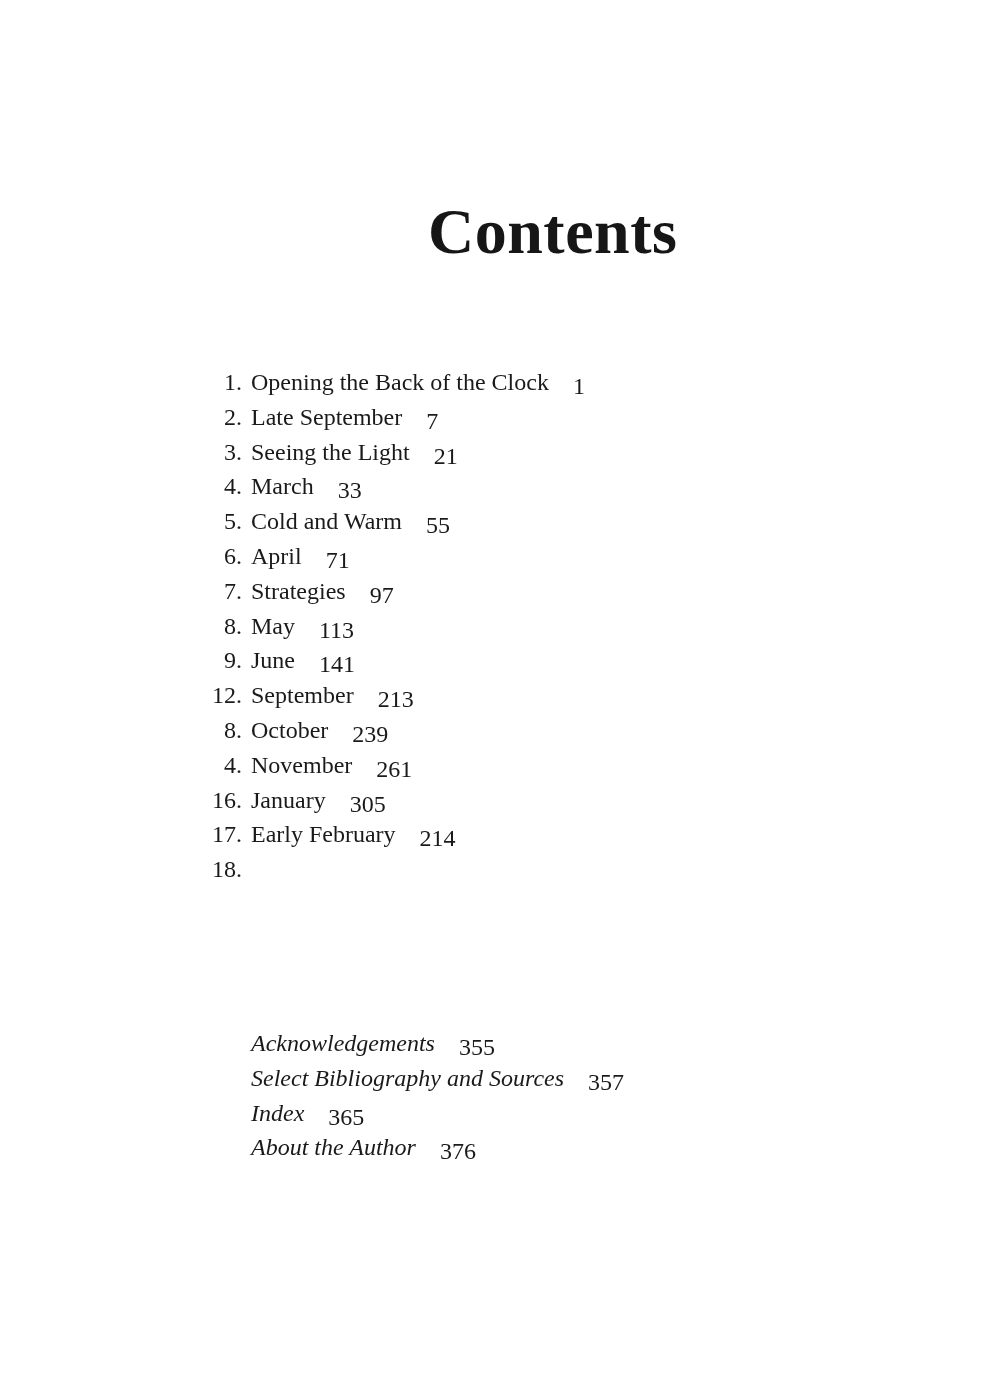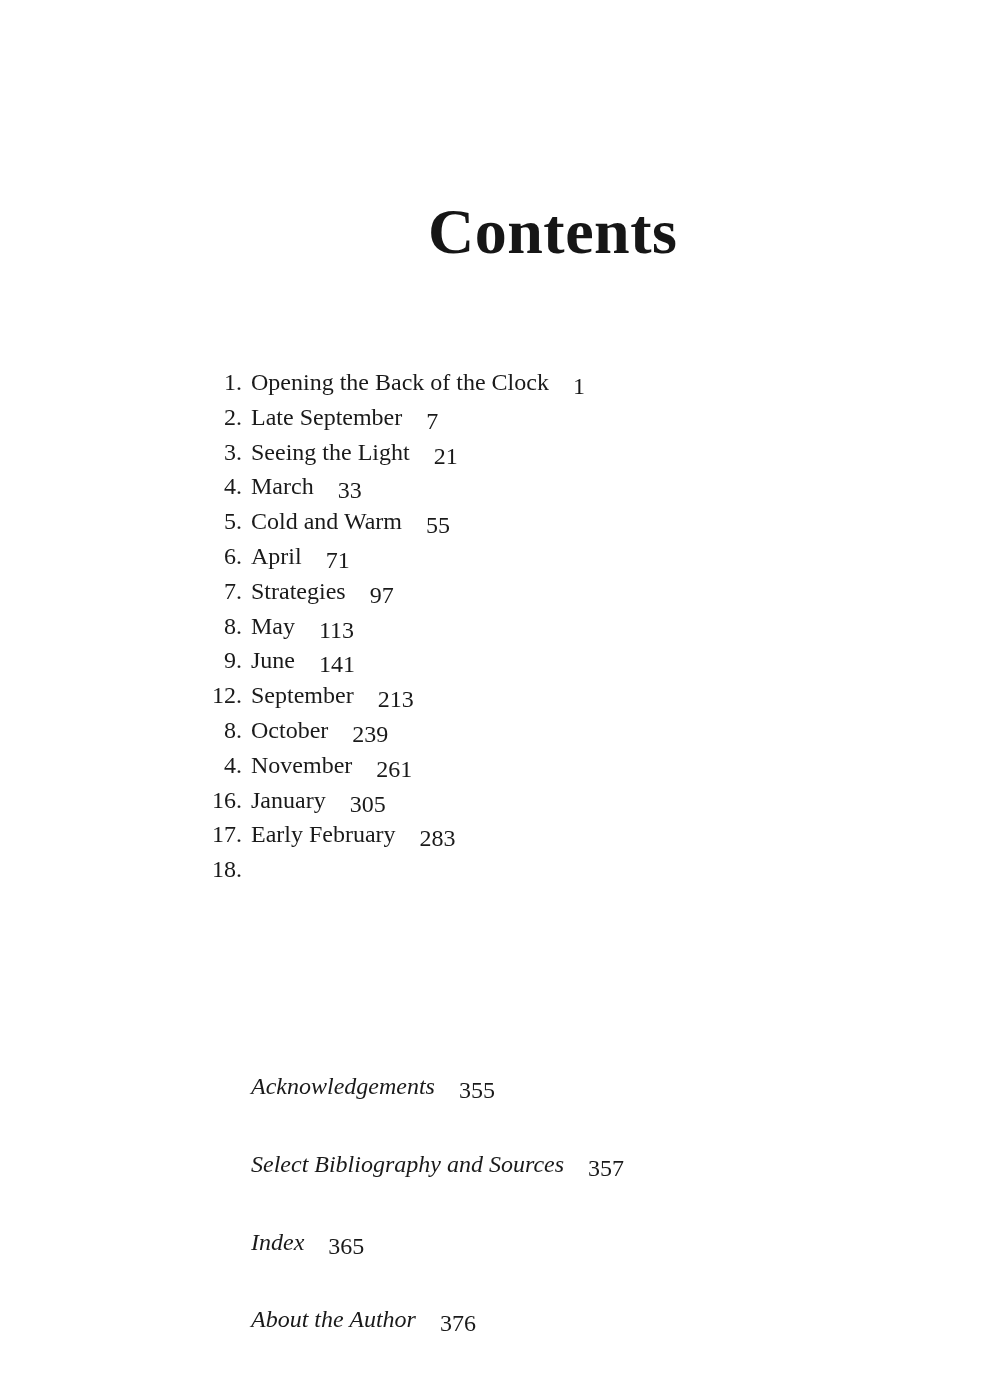--- a/index.html
+++ b/index.html
@@ -58,21 +58,20 @@
     .back {
       position: absolute;
       left: 251px;
       top: 1026px;
     }
     .back-row {
       height: 34.8px;
       font-size: 24px;
       line-height: 34px;
       white-space: nowrap;
-      margin-top: 43px;
     }
     .back-title {
       font-style: italic;
     }
     .back-page {
       margin-left: 24px;
       position: relative;
       top: 4px;
     }
   </style>
@@ -129,21 +128,21 @@
   <div class="toc-row">
     <span class="toc-num">4.</span>
     <span class="toc-title"><span>November</span><span class="toc-page">261</span></span>
   </div>
   <div class="toc-row">
     <span class="toc-num">16.</span>
     <span class="toc-title"><span>January</span><span class="toc-page">305</span></span>
   </div>
   <div class="toc-row">
     <span class="toc-num">17.</span>
-    <span class="toc-title"><span>Early February</span><span class="toc-page">283</span></span>
+    <span class="toc-title"><span>Early February</span><span class="toc-page">214</span></span>
   </div>
   <div class="toc-row">
     <span class="toc-num">18.</span>
   </div>
 </div>
 
 <div class="back">
   <div class="back-row">
     <span class="back-title">Acknowledgements</span><span class="back-page">355</span>
   </div>

